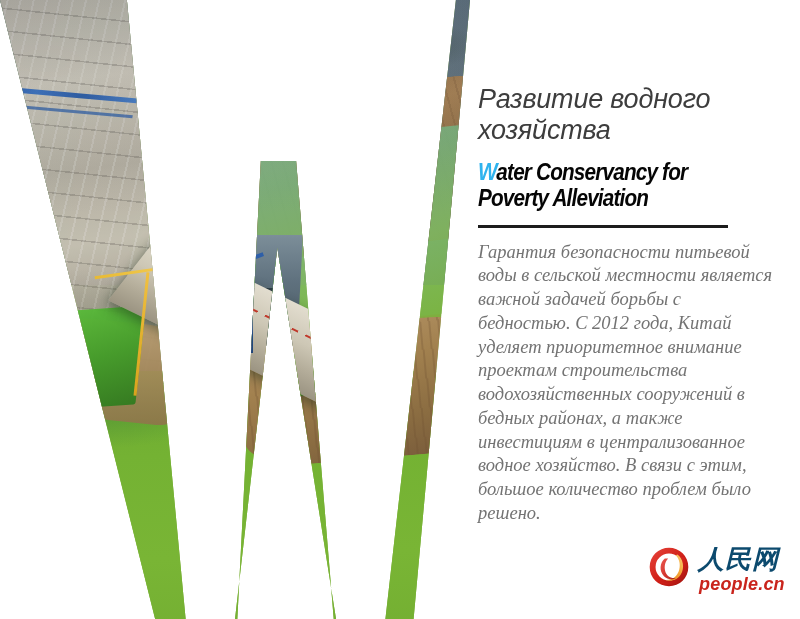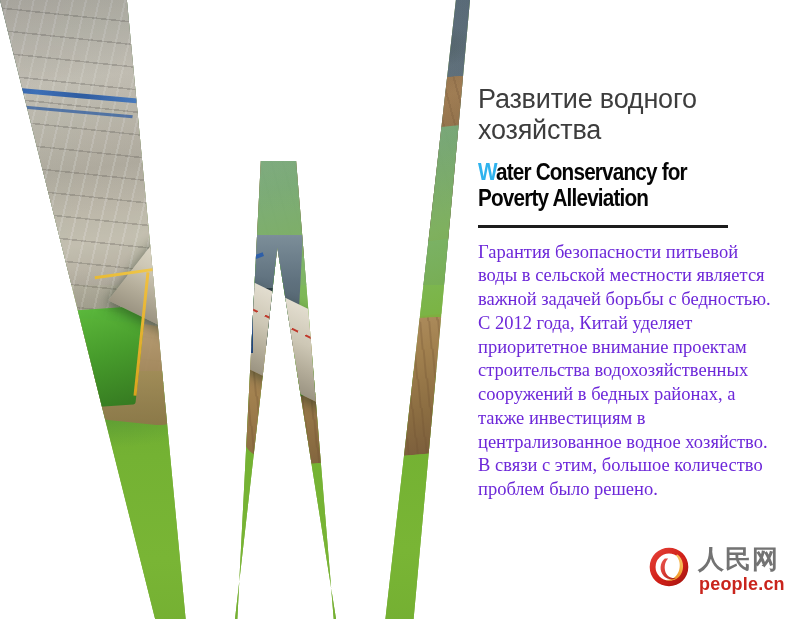--- a/index.html
+++ b/index.html
@@ -10,20 +10,21 @@
     overflow: hidden;
     background: #ffffff;
   }
 
   .poster {
     position: relative;
     width: 764px;
     height: 619px;
     background: #ffffff;
     font-family: "Liberation Sans", sans-serif;
+    font-style: italic;
   }
 
   
   .w-mask {
     position: absolute;
     left: 0;
     top: 0;
     width: 470px;
     height: 619px;
     overflow: hidden;
@@ -277,21 +278,21 @@
     width: 250px;
     height: 3px;
     background: #1c1c1c;
   }
 
   .body-text {
     margin-top: 13px;
     font-family: "Liberation Serif", serif;
     font-size: 18.5px;
     line-height: 1.285;
-    color: #6d28d9;
+    color: #737373;
     width: 300px;
   }
 
   
   .logo {
     position: absolute;
     left: 648px;
     top: 544px;
     width: 130px;
     height: 52px;
@@ -301,21 +302,21 @@
     left: 0; top: 2px;
     width: 42px; height: 42px;
   }
   .logo-cn {
     position: absolute;
     left: 50px; top: 0px;
     font-family: "DejaVu Sans", sans-serif;
     font-size: 26px;
     line-height: 30px;
     font-weight: 700;
-    color: #737373;
+    color: #0c4a6e;
     letter-spacing: 1px;
     white-space: nowrap;
   }
   .logo-url {
     position: absolute;
     left: 51px; top: 30px;
     font-family: "Liberation Sans", sans-serif;
     font-size: 18px;
     font-weight: 700;
     color: #c9241c;

